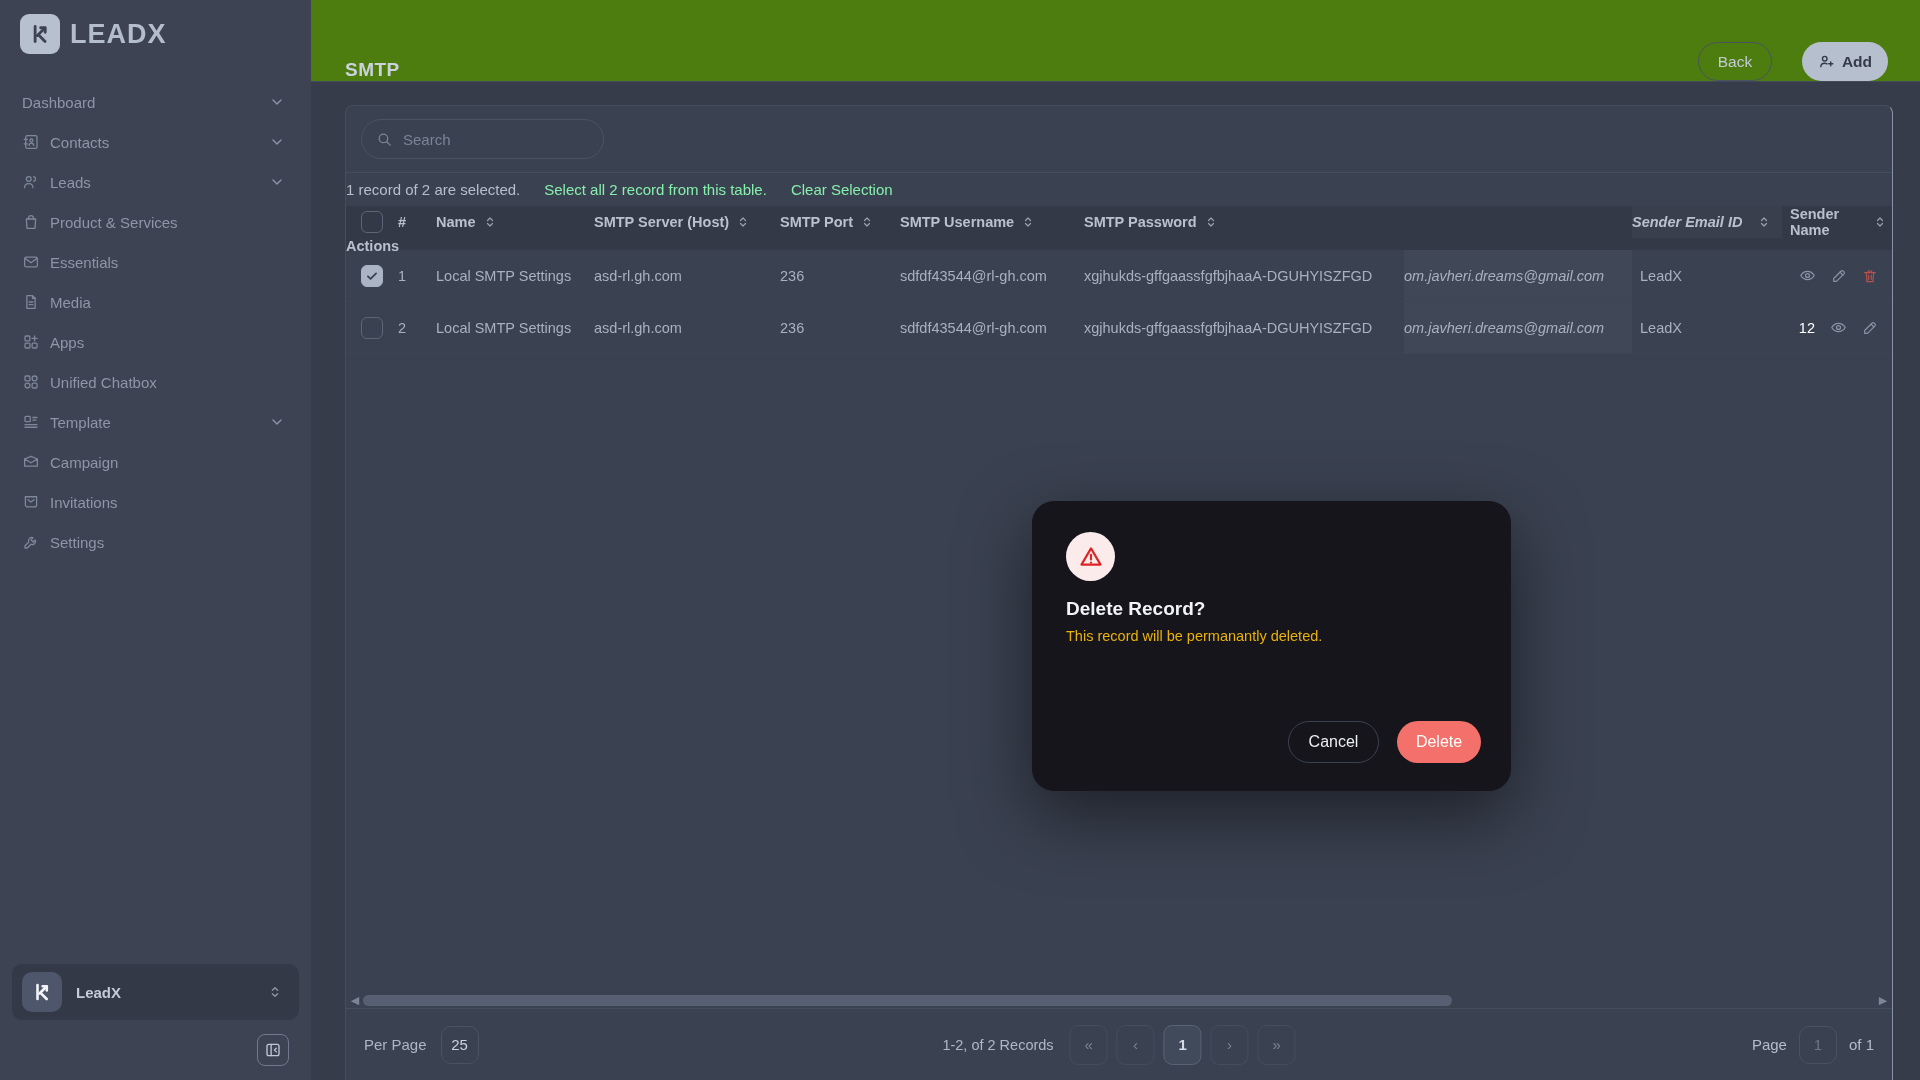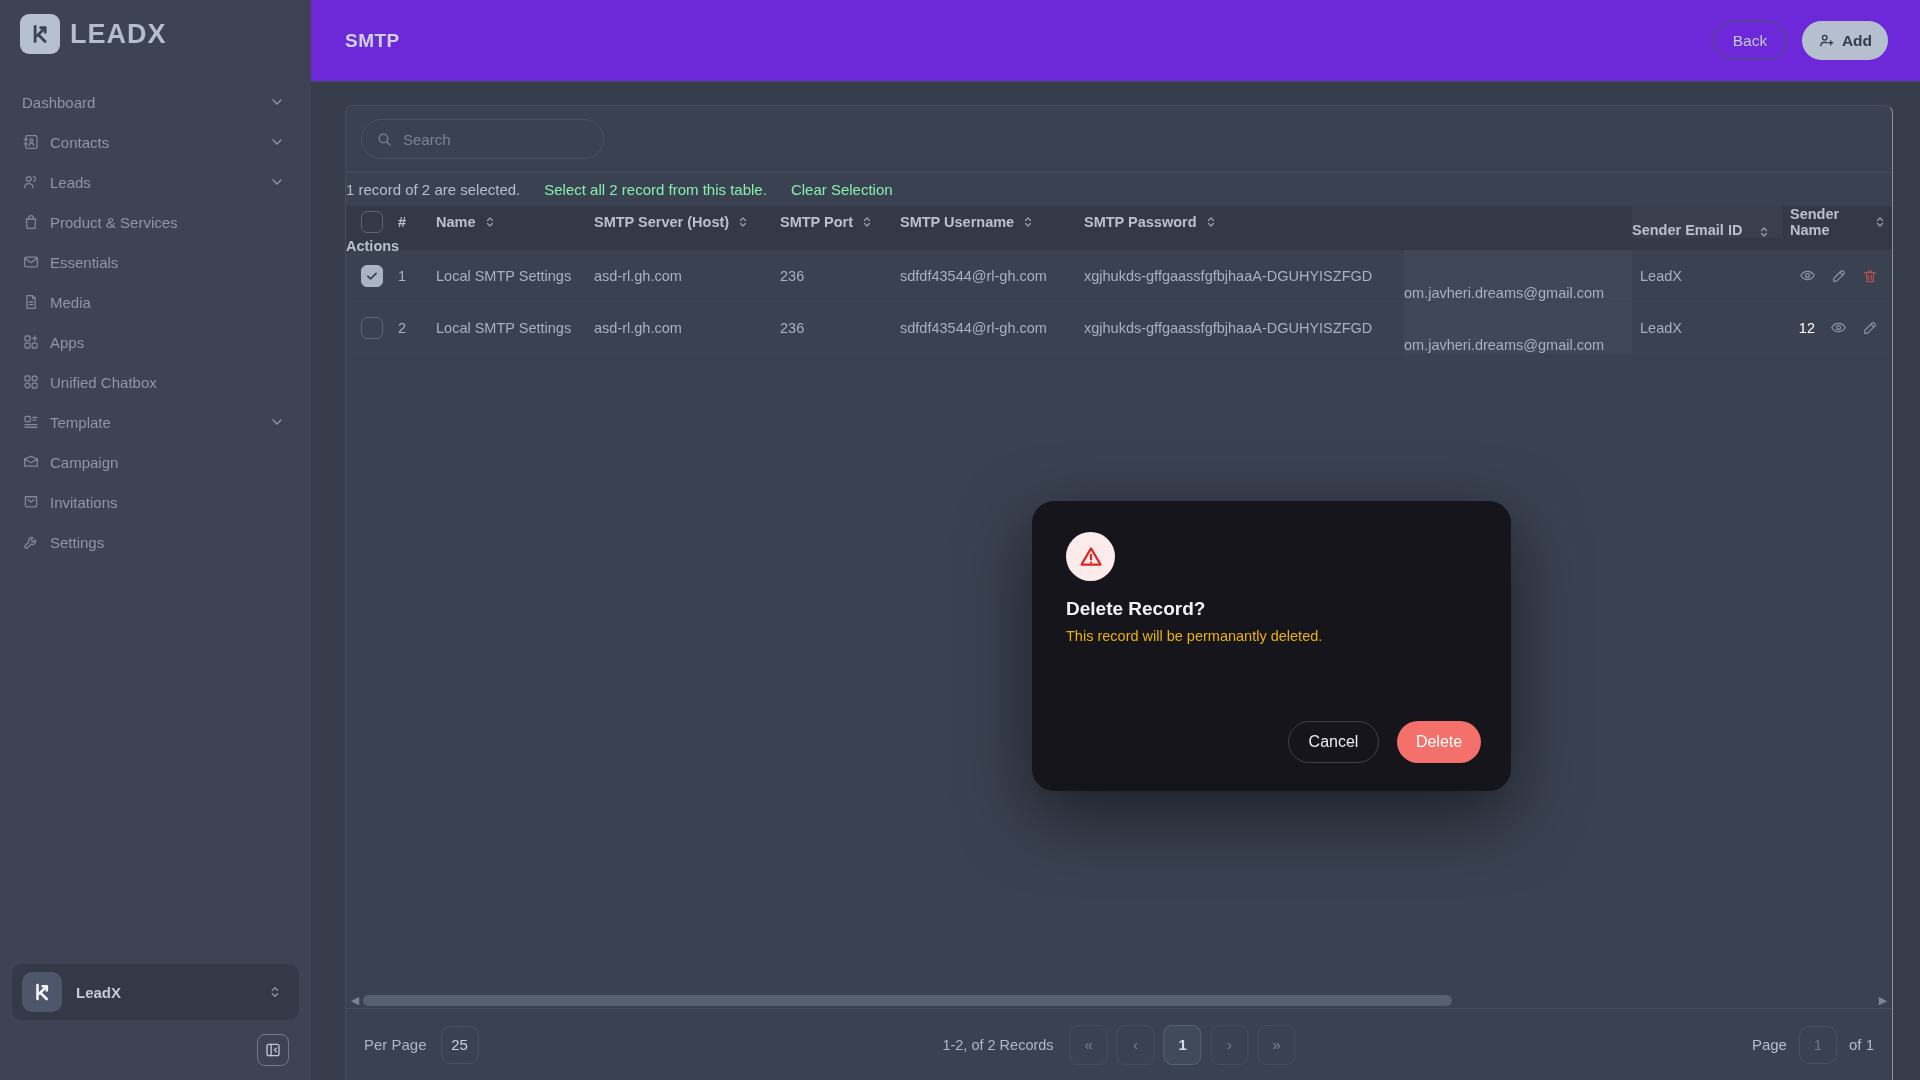--- a/index.html
+++ b/index.html
@@ -23,23 +23,23 @@
   .workspace { background:#333947; border-radius:10px; height:56px; display:flex; align-items:center; gap:14px; padding:0 16px 0 10px; cursor:pointer; }
   .ws-mark { width:40px; height:40px; border-radius:10px; background:#4e566b; display:flex; align-items:center; justify-content:center; }
   .ws-mark svg { stroke:#f2f4f8; }
   .ws-name { font-size:15px; font-weight:bold; color:#c5ccd8; }
   .ws-updown { margin-left:auto; color:#8d96a8; display:flex; }
   .collapse-row { display:flex; justify-content:flex-end; padding:14px 10px 4px 0; }
   .collapse-btn { width:32px; height:32px; border:1.5px solid #717a8c; border-radius:8px; display:flex; align-items:center; justify-content:center; color:#c0c7d3; cursor:pointer; background:transparent; }
 
   
   .main { flex:1; display:flex; flex-direction:column; background:#363c4a; }
-  .topbar { height:82px; min-height:82px; background:#6d28d9; border-bottom:1px solid #424a59; display:flex; align-items:center; padding:0 32px 0 34px; }
+  .topbar { height:82px; min-height:82px; background:#4d7c0f; border-bottom:1px solid #424a59; display:flex; align-items:flex-end; padding:0 32px 0 34px; }
   .page-title { font-size:19px; font-weight:bold; letter-spacing:.5px; color:#ccd2dc; }
-  .topbar-actions { margin-left:auto; display:flex; gap:15px; align-items:center; }
+  .topbar-actions { margin-left:auto; display:flex; gap:30px; align-items:center; }
   .btn { border-radius:20px; font-size:15.5px; display:flex; align-items:center; justify-content:center; cursor:pointer; font-family:inherit; }
   .btn-back { width:74px; height:39px; background:transparent; border:1px solid #4a5362; color:#c4cbd7; }
   .btn-add { width:86px; height:39px; background:#b6bfcd; border:none; color:#343b49; gap:7px; font-weight:bold; }
   .btn-add svg { stroke:#343b49; }
 
   .content { flex:1; padding:23px 27px 0 34px; position:relative; }
   .card { height:100%; background:#3a4150; border:1px solid #454e5e; border-bottom:none; border-right-color:#828b9d; border-right:1px solid #8a93a5; border-radius:8px 8px 0 0; display:flex; flex-direction:column; }
 
   .search-row { padding:13px 15px; }
   .search-box { width:243px; height:40px; border:1px solid #4a5362; border-radius:20px; display:flex; align-items:center; gap:10px; padding:0 14px; color:#7b8496; }
@@ -50,21 +50,21 @@
   .selection-bar { border-top:1px solid #454e5e; height:34px; min-height:34px; display:flex; align-items:center; justify-content:flex-start; gap:24px; font-size:15px; color:#b7bfcc; }
   .selection-bar .link { font-weight:normal; color:#86efac; cursor:pointer; }
 
   
   .tgrid { display:grid; grid-template-columns:52px 38px 158px 186px 120px 184px 320px 228px 150px 1fr; align-items:center; }
   .thead { background:#333947; height:44px; font-size:14.5px; font-weight:bold; color:#b9c1cf; }
   .th { display:flex; align-items:center; gap:8px; padding-right:6px; cursor:pointer; }
   .th .sort { color:#9aa2b2; display:flex; }
   .trow { height:52px; font-size:14.5px; color:#a9b1c0; border-bottom:1px solid rgba(255,255,255,0.02); }
   .td { padding-right:8px; overflow:hidden; white-space:nowrap; }
-  .td.hl, .th.hl { background:rgba(255,255,255,0.035); height:100%; display:flex; align-items:flex-end; }
+  .td.hl, .th.hl { background:rgba(255,255,255,0.035); height:100%; display:flex; align-items:center;font-style:italic; }
   .cb-wrap { display:flex; justify-content:center; }
   .cb { width:22px; height:22px; border:1.5px solid #5d6576; border-radius:6px; display:flex; align-items:center; justify-content:center; cursor:pointer; background:transparent; }
   .cb.checked { background:#aab4c5; border-color:#aab4c5; }
   .cb.checked svg { stroke:#3a4150; }
   .actions-cell { display:flex; align-items:center; gap:15px; padding-right:14px; justify-content:flex-end; height:100%; }
   .act-ic { display:flex; cursor:pointer; color:#8a93a5; }
   .act-ic.danger { color:#b5524f; }
   .act-note { color:#ffffff; font-size:14.5px; }
 
   .table-spacer { flex:1; }

